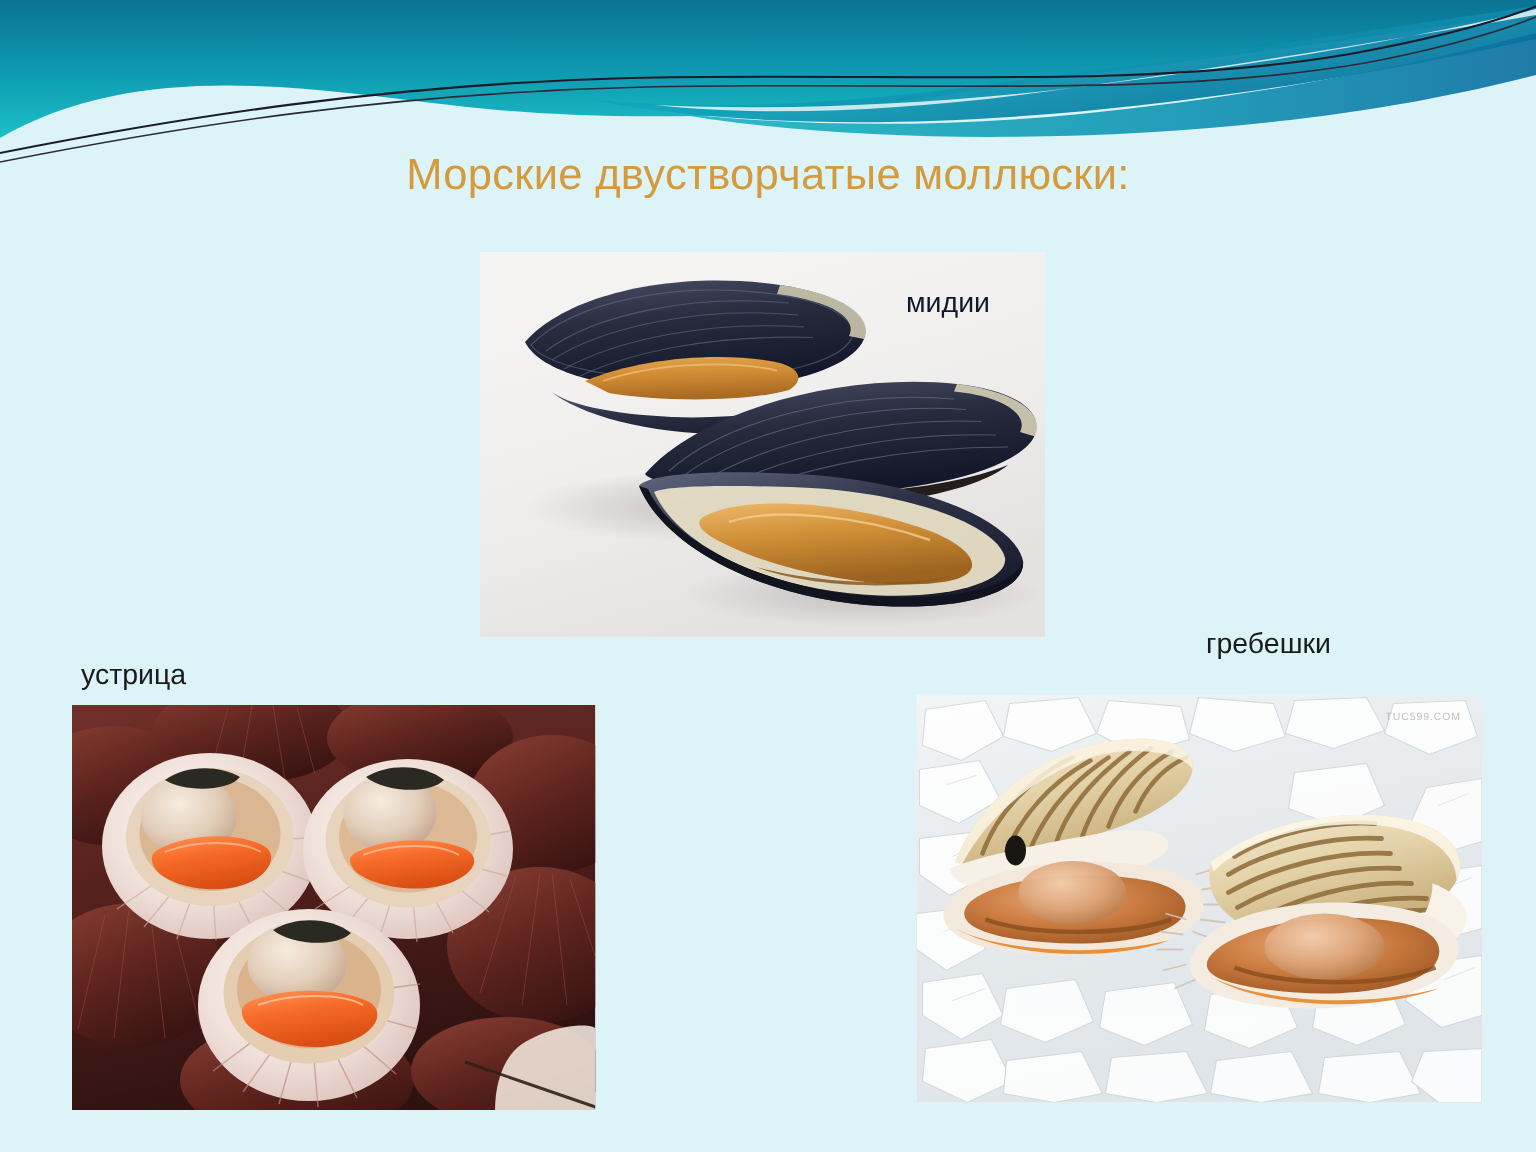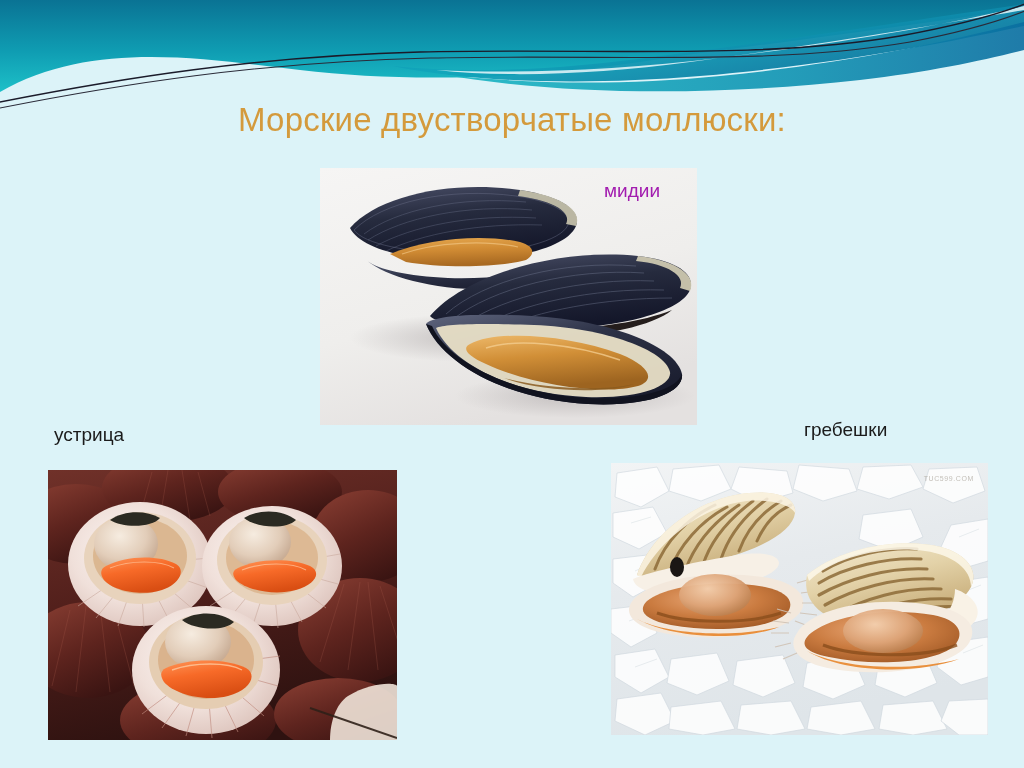--- a/index.html
+++ b/index.html
@@ -31,21 +31,21 @@
   }
   .header-banner svg { display: block; }
 
   
   .slide-title {
     position: absolute;
     left: 0;
     top: 101px;
     width: 1024px;
     text-align: center;
-    font-size: 33px;
+    font-size: 29px;
     font-weight: 400;
     letter-spacing: 0.2px;
     color: #d49a3c;
     white-space: nowrap;
   }
 
   
   .photo {
     position: absolute;
     overflow: hidden;
@@ -78,26 +78,26 @@
 
   
   .caption {
     position: absolute;
     font-size: 19px;
     color: #1b1b1b;
     white-space: nowrap;
   }
   #caption-mussels {
     left: 604px;
-    top: 180px;
-    color: #a21caf;
+    top: 192px;
+    color: #0f172a;
   }
   #caption-oyster {
     left: 54px;
-    top: 424px;
+    top: 440px;
   }
   #caption-scallops {
     left: 804px;
     top: 419px;
   }
 
   
   .watermark {
     position: absolute;
     right: 14px;

